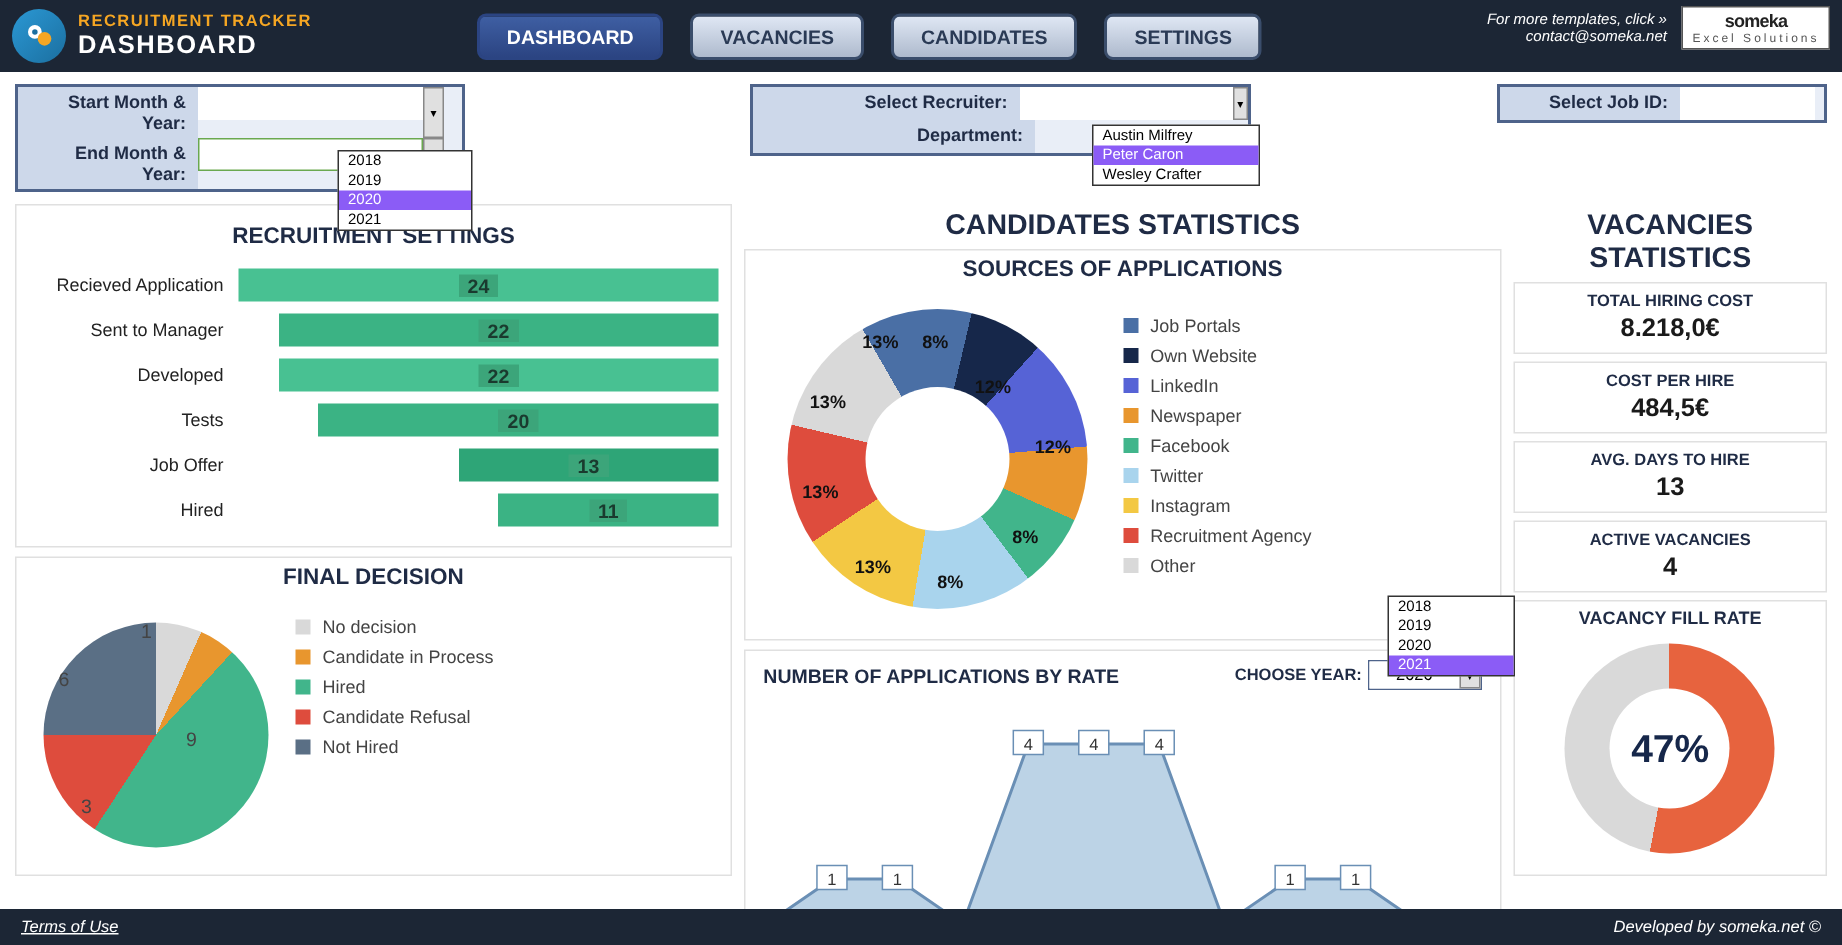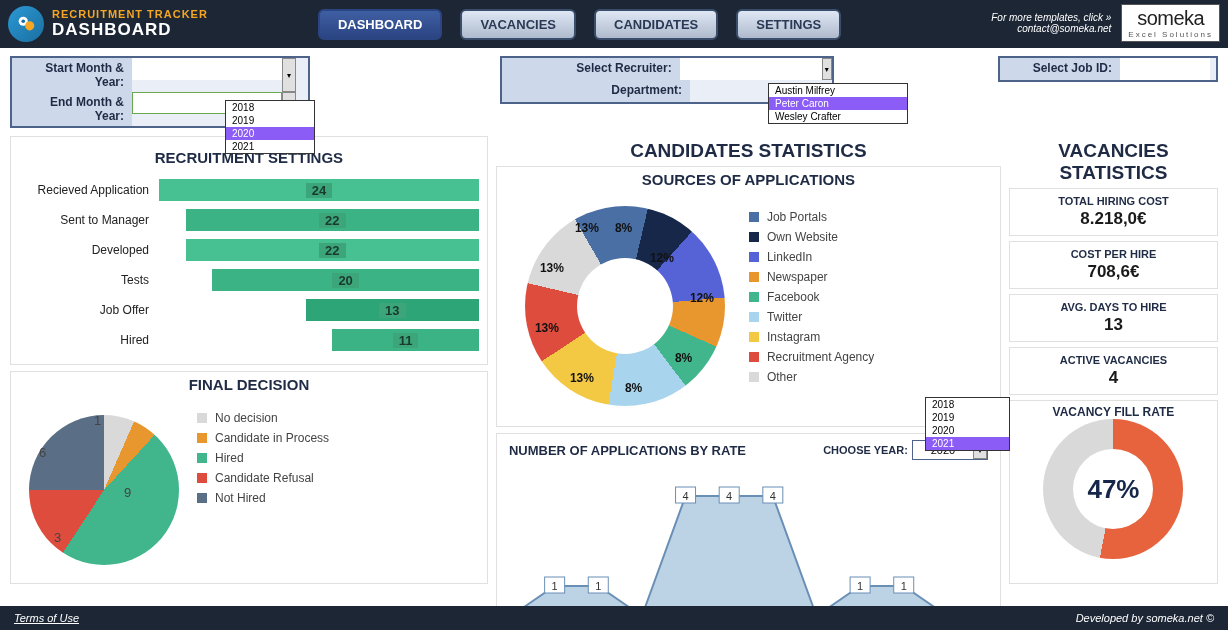--- a/index.html
+++ b/index.html
@@ -9,42 +9,42 @@
 .logo svg{width:22px;height:22px}
 .title-block{color:#fff}
 .title-block .t1{color:#f5a623;font-weight:800;font-size:11px;letter-spacing:1px}
 .title-block .t2{color:#fff;font-weight:700;font-size:17px;letter-spacing:1px}
 .nav-btns{margin-left:110px;display:flex;gap:18px}
 .nav-btn{padding:6px 18px;border-radius:6px;font-weight:800;font-size:13px;border:2px solid #3a4d6b;background:linear-gradient(#dfe7f4,#aebacd);color:#2a3a55;cursor:pointer}
 .nav-btn.active{background:linear-gradient(#3f5fa3,#2b4482);color:#fff;border-color:#2b4482}
 .top-right{position:absolute;right:8px;top:4px;display:flex;align-items:center;gap:10px}
 .top-right .links{text-align:right;color:#fff;font-size:10px;font-style:italic}
 .someka{background:#fff;border:1px solid #555;padding:2px 6px;text-align:center}
-.someka .b{font-weight:400;font-size:20px;color:#222;letter-spacing:-0.5px}
+.someka .b{font-weight:700;font-size:12px;color:#222;letter-spacing:-0.5px}
 .someka .s{font-size:8px;color:#555;letter-spacing:2px}
 
 .filter-row{display:flex;gap:8px;padding:8px 10px;position:relative}
 .fbox{border:2px solid #4e638a;background:#e9eef7}
 .fbox .row{display:flex}
 .flabel{background:#cdd8ea;padding:3px 8px;font-weight:700;font-size:12px;color:#1f2b45;text-align:right;width:120px}
 .finput{background:#fff;border:none;height:22px;width:150px;font-size:11px}
 .fbox1{width:300px}
 .fbox2{position:absolute;left:500px;width:334px}
 .fbox2 .flabel{width:250px}
 .fbox2 .finput{width:150px}
 .fbox3{position:absolute;right:10px;width:220px}
 .fbox3 .flabel{width:120px}
 .fbox3 .finput{width:90px}
 .dd-btn{width:14px;background:#e0e0e0;border:1px solid #888;font-size:8px;display:flex;align-items:center;justify-content:center;cursor:pointer}
 
 .dd-open{position:absolute;background:#fff;border:1px solid #333;font-size:10px;z-index:20}
 .dd-open div{padding:1px 6px;cursor:pointer}
 .dd-open .sel{background:#8b5cf6;color:#fff}
 .dd-open.y1{left:225px;top:100px;width:90px}
-.dd-open.r1{left:768px;top:83px;width:140px}
+.dd-open.r1{left:728px;top:83px;width:112px}
 .dd-open.y2{left:925px;top:397px;width:85px}
 
 .main{display:flex;padding:0 10px;gap:8px}
 .col-l{width:480px}
 .col-m{width:505px}
 .col-r{width:210px}
 
 .panel{background:#fff;border:1px solid #e0e0e0;margin-bottom:6px}
 .panel h3{text-align:center;font-weight:800;font-size:15px;color:#1f2b45;padding:4px}
 .super-title{text-align:center;font-weight:800;font-size:19px;color:#1f2b45;padding:4px}
@@ -74,21 +74,21 @@
 .apps-month .year-sel .box{border:1px solid #4e638a;display:flex}
 .apps-month .year-sel input{border:none;width:60px;text-align:center;font-size:11px;height:18px}
 .area-chart{height:160px;position:relative;margin-top:4px}
 .xaxis{display:flex;justify-content:space-between;font-size:10px;color:#333;padding:2px 4px}
 
 .vac-col .stat{border:1px solid #e0e0e0;padding:6px;text-align:center;margin-bottom:5px}
 .vac-col .stat .lab{font-weight:800;font-size:11px;color:#1f2b45}
 .vac-col .stat .val{font-weight:800;font-size:17px;color:#1a1a1a;margin-top:2px}
 .vac-col .fill-rate{border:1px solid #e0e0e0;padding:4px;text-align:center}
 .vac-col .fill-rate h4{font-weight:800;font-size:12px;color:#1f2b45}
-.fill-chart{height:160px;display:flex;align-items:flex-start;justify-content:center;position:relative}
+.fill-chart{height:160px;display:flex;align-items:center;justify-content:center;position:relative}
 
 .footer{position:absolute;bottom:0;left:0;right:0;background:#1c2635;height:24px;display:flex;align-items:center;justify-content:space-between;padding:0 14px;color:#fff;font-size:11px;font-style:italic}
 .footer a{color:#fff;text-decoration:underline}
 
 .slice-label{position:absolute;font-weight:800;font-size:12px;color:#111}
 .pie-num{position:absolute;font-size:13px;color:#444}
 </style>
 </head>
 <body>
 
@@ -330,21 +330,21 @@
 
   <div class="col-r vac-col">
     <div class="super-title">VACANCIES STATISTICS</div>
     <div id="vac-stats">
  <div class="stat">
   <div class="lab">TOTAL HIRING COST</div>
           <div class="val">8.218,0€</div>
         </div>
  <div class="stat">
   <div class="lab">COST PER HIRE</div>
-          <div class="val">708,6€</div>
+          <div class="val">484,5€</div>
         </div>
  <div class="stat">
   <div class="lab">AVG. DAYS TO HIRE</div>
           <div class="val">13</div>
         </div>
  <div class="stat">
   <div class="lab">ACTIVE VACANCIES</div>
           <div class="val">4</div>
         </div>
       </div>

